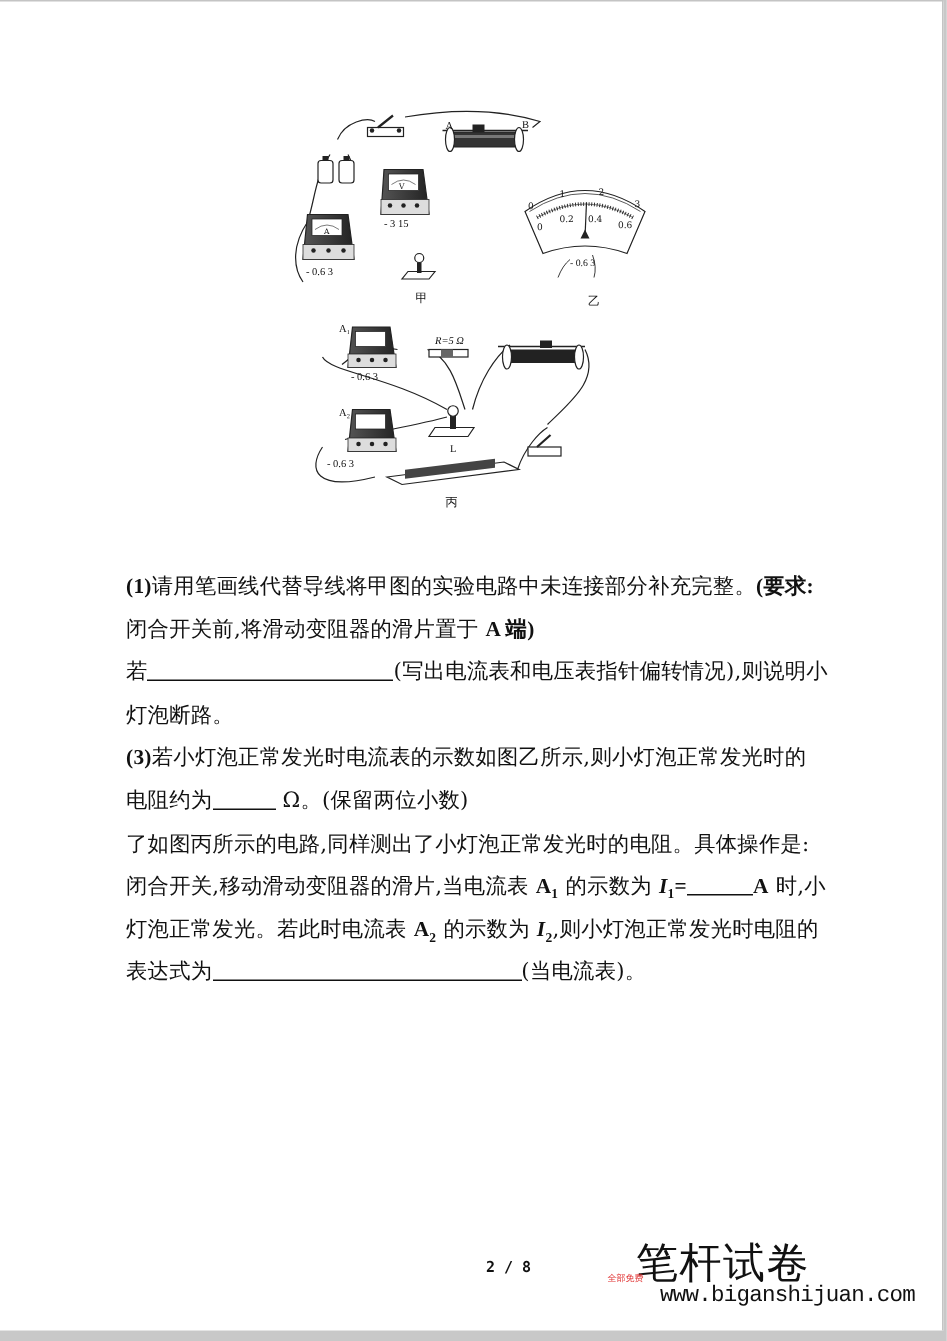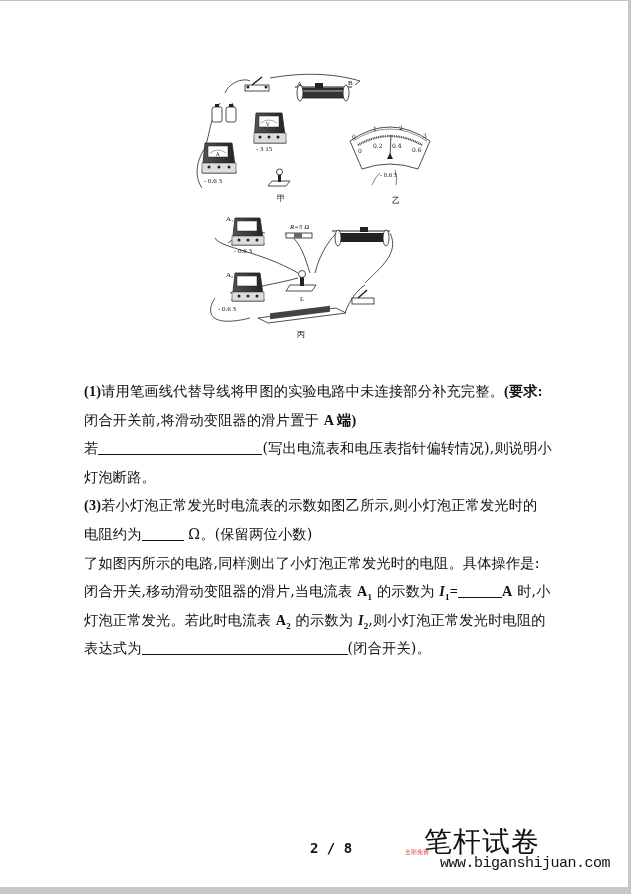--- a/index.html
+++ b/index.html
@@ -10,21 +10,21 @@
       background: #fff; border-top: 1px solid #c4c4c4; border-right: 1px solid #c4c4c4;
     }
     .figure { position: absolute; left: 190px; top: 72px; width: 260px; height: 270px; }
     .figure svg { position: absolute; left: 0; top: 0; }
     .text-block { position: absolute; left: 84px; top: 344px; width: 480px; margin-top: 32px; }
     .line { font-size: 14.2px; line-height: 28.6px; height: 28.6px; white-space: nowrap; letter-spacing: 0.2px; }
     .b { font-weight: bold; font-family: "Liberation Serif", serif; }
     .i { font-style: italic; font-weight: bold; font-family: "Liberation Serif", serif; }
     .blank { display: inline-block; border-bottom: 1px solid #111; height: 14px; vertical-align: -2px; }
     sub { font-size: 9px; }
-    .footer-page { position: absolute; left: 310px; top: 839px; font-size: 14px; font-weight: bold; font-family: "DejaVu Sans Mono", monospace; }
+    .footer-page { position: absolute; left: 324px; top: 839px; font-size: 10px; font-weight: bold; font-family: "DejaVu Sans Mono", monospace; }
     .brand { position: absolute; left: 404px; top: 822px; }
     .brand-title { position: absolute; left: 20px; top: 0; font-size: 28px; font-family: "DejaVu Sans", sans-serif; letter-spacing: 1px; color: #111; white-space: nowrap; }
     .brand-tag { position: absolute; left: 1px; top: 25px; font-size: 6px; color: #e03030; font-family: "DejaVu Sans", sans-serif; white-space: nowrap; }
     .brand-url { position: absolute; left: 0; top: 32px; font-size: 15px; font-family: "Liberation Mono", monospace; color: #111; white-space: nowrap; letter-spacing: -0.5px; margin-left: 36px; }
   </style>
 </head>
 <body>
 
 <div class="page">
 
@@ -194,21 +194,21 @@
 
     <div class="line"><span>若</span><span class="blank" style="width:164px"></span><span>(写出电流表和电压表指针偏转情况),则说明小</span></div>
     <div class="line"><span>灯泡断路。</span></div>
 
     <div class="line"><span class="b">(3)</span><span>若小灯泡正常发光时电流表的示数如图乙所示,则小灯泡正常发光时的</span></div>
     <div class="line"><span>电阻约为</span><span class="blank" style="width:42px"></span><span> </span><span>Ω</span><span>。(保留两位小数)</span></div>
 
     <div class="line"><span>了如图丙所示的电路,同样测出了小灯泡正常发光时的电阻。具体操作是:</span></div>
     <div class="line"><span>闭合开关,移动滑动变阻器的滑片,当电流表 </span><span class="b">A</span><sub class="b">1</sub><span> 的示数为 </span><span class="i">I</span><sub class="b">1</sub><span class="b">=</span><span class="blank" style="width:44px"></span><span class="b">A</span><span> 时,小</span></div>
     <div class="line"><span>灯泡正常发光。若此时电流表 </span><span class="b">A</span><sub class="b">2</sub><span> 的示数为 </span><span class="i">I</span><sub class="b">2</sub><span>,则小灯泡正常发光时电阻的</span></div>
-    <div class="line"><span>表达式为</span><span class="blank" style="width:206px"></span><span>(闭合开关)。</span></div>
+    <div class="line"><span>表达式为</span><span class="blank" style="width:206px"></span><span>(当电流表)。</span></div>
 
   </div>
 
   <div class="footer-page">2 / 8</div>
   <div class="brand">
     <div class="brand-title">笔杆试卷</div>
     <div class="brand-tag">全部免费</div>
     <div class="brand-url">www.biganshijuan.com</div>
   </div>
 </div>

